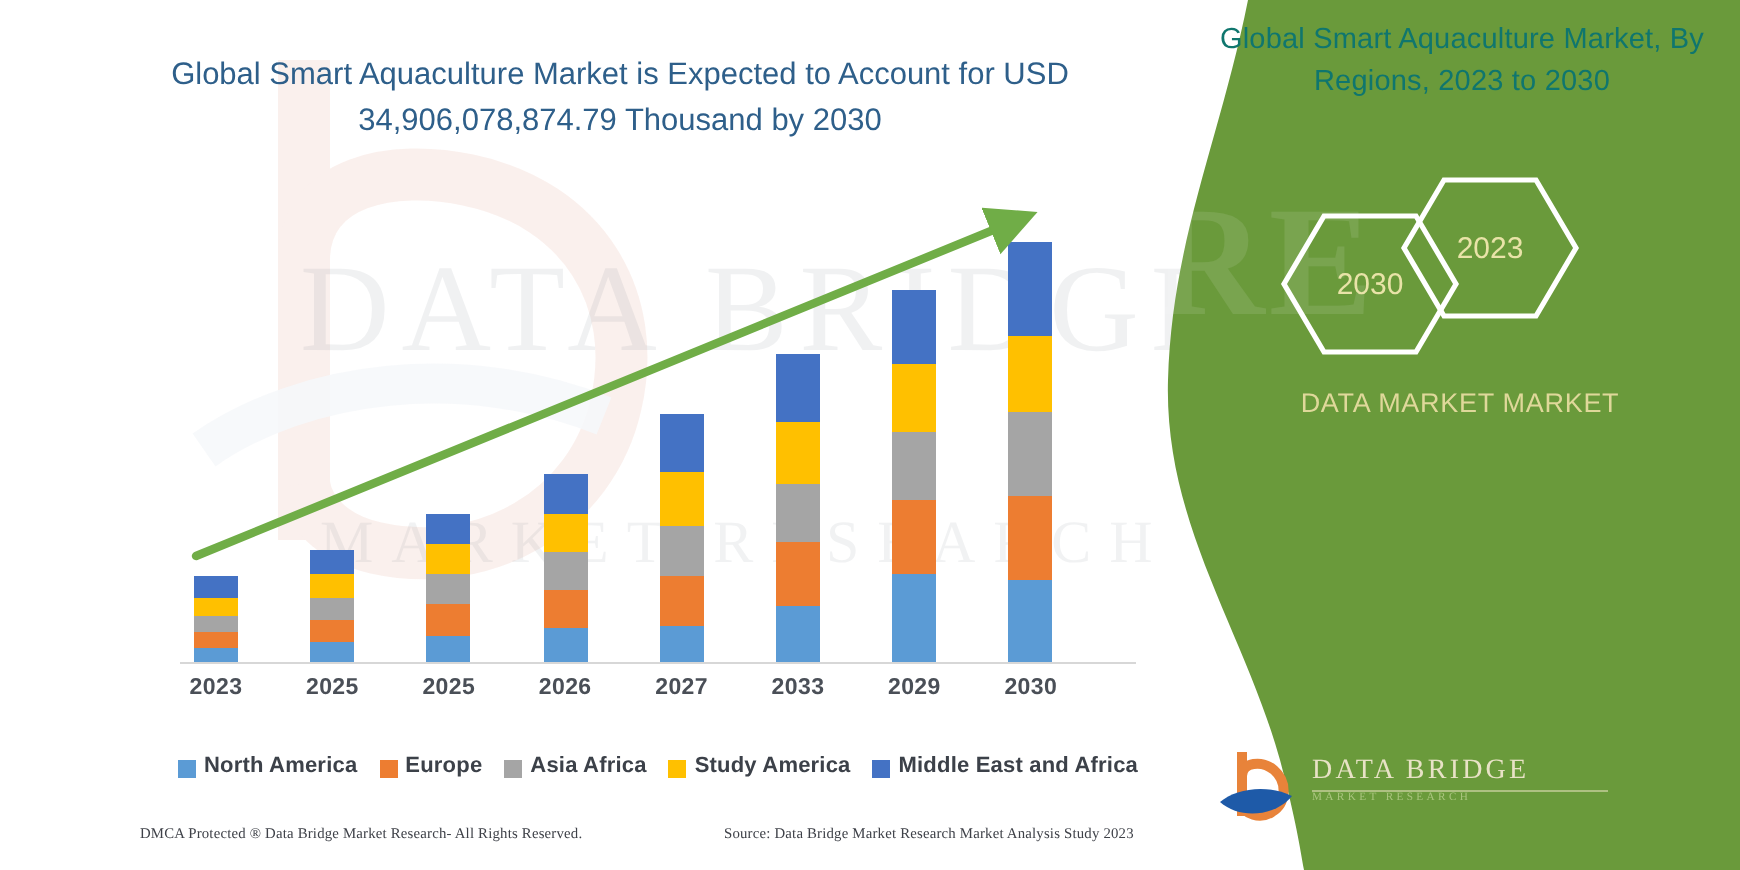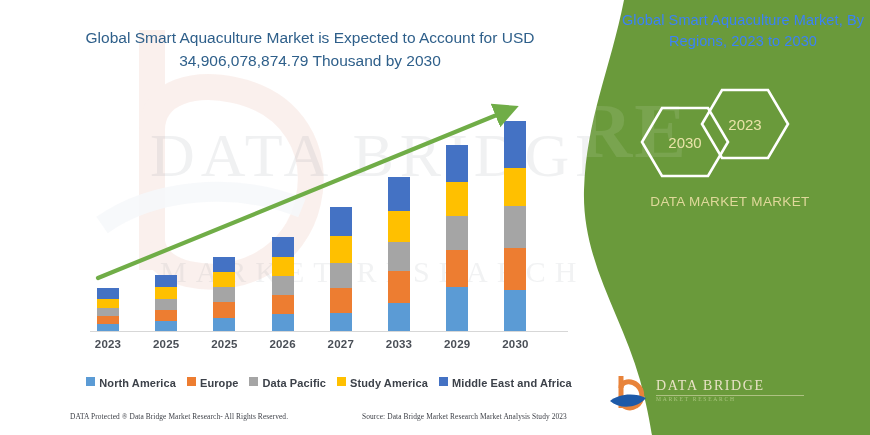--- a/index.html
+++ b/index.html
@@ -16,25 +16,24 @@
   .green-panel{
     position:absolute;top:0;right:0;width:290px;height:435px;
     overflow:hidden;
   }
   .green-panel svg.panel-shape{position:absolute;top:0;left:0;width:290px;height:435px;}
   .gp-content{position:absolute;inset:0;}
 
   .gp-title{
     position:absolute;left:26px;top:10px;width:250px;
     text-align:center;
-    color:#3b82f6;
+    color:#0f766e;
     font-size:14.5px;line-height:1.45;
     letter-spacing:.1px;
     font-weight:400;
-    margin-left:12px;
   }
 
   .hex-wrap{position:absolute;left:60px;top:88px;width:200px;height:90px;}
   .hex{position:absolute;}
   .hex svg{display:block;overflow:visible;}
   .hex-label{
     position:absolute;inset:0;display:flex;align-items:center;justify-content:center;
     color:#e9e3a8;font-size:15px;font-weight:400;
   }
   .hex-2030{left:0px;top:18px;width:90px;height:72px;}
@@ -112,21 +111,21 @@
     letter-spacing:.2px;
   }
 
   .arrow{position:absolute;left:80px;top:95px;width:460px;height:200px;pointer-events:none;}
 
   
   .legend{
     position:absolute;left:84px;top:374px;width:490px;height:18px;
     display:flex;align-items:center;justify-content:center;gap:11px;
   }
-  .lg-item{display:flex;align-items:flex-start;gap:4px;}
+  .lg-item{display:flex;align-items:flex-end;gap:4px;}
   .lg-sw{width:9px;height:9px;display:inline-block;}
   .lg-tx{font-size:11px;font-weight:700;color:#3c4149;letter-spacing:.1px;white-space:nowrap;}
 
   
   .footer{position:absolute;left:0;top:412px;width:620px;height:20px;}
   .ft-left{
     position:absolute;left:70px;top:0;font-size:7.4px;color:#3e4148;
     font-family:"Liberation Serif",serif;letter-spacing:.1px;white-space:nowrap;
   }
   .ft-right{
@@ -237,34 +236,34 @@
         <div class="lg-item">
           <span class="lg-sw" style="background: rgb(91, 155, 213);"></span>
           <span class="lg-tx">North America</span>
         </div>
         <div class="lg-item">
           <span class="lg-sw" style="background: rgb(237, 125, 49);"></span>
           <span class="lg-tx">Europe</span>
         </div>
         <div class="lg-item">
           <span class="lg-sw" style="background: rgb(165, 165, 165);"></span>
-          <span class="lg-tx">Data Pacific</span>
+          <span class="lg-tx">Asia Africa</span>
         </div>
         <div class="lg-item">
           <span class="lg-sw" style="background: rgb(255, 192, 0);"></span>
           <span class="lg-tx">Study America</span>
         </div>
         <div class="lg-item">
           <span class="lg-sw" style="background: rgb(68, 114, 196);"></span>
           <span class="lg-tx">Middle East and Africa</span>
         </div>
       </div>
 
     <div class="footer">
-      <div class="ft-left">DATA Protected ® Data Bridge Market Research- All Rights Reserved.</div>
+      <div class="ft-left">DMCA Protected ® Data Bridge Market Research- All Rights Reserved.</div>
       <div class="ft-right">Source: Data Bridge Market Research  Market Analysis Study 2023</div>
     </div>
   </div>
 
   <div class="green-panel">
     <svg class="panel-shape" viewBox="0 0 290 435" preserveAspectRatio="none">
       <path d="M44,0 C30,70 6,120 4,190 C2,262 42,315 60,380 C68,410 70,424 72,435 L290,435 L290,0 Z" fill="#6a9a3b"></path>
     </svg>
 
     <div class="gp-content">

